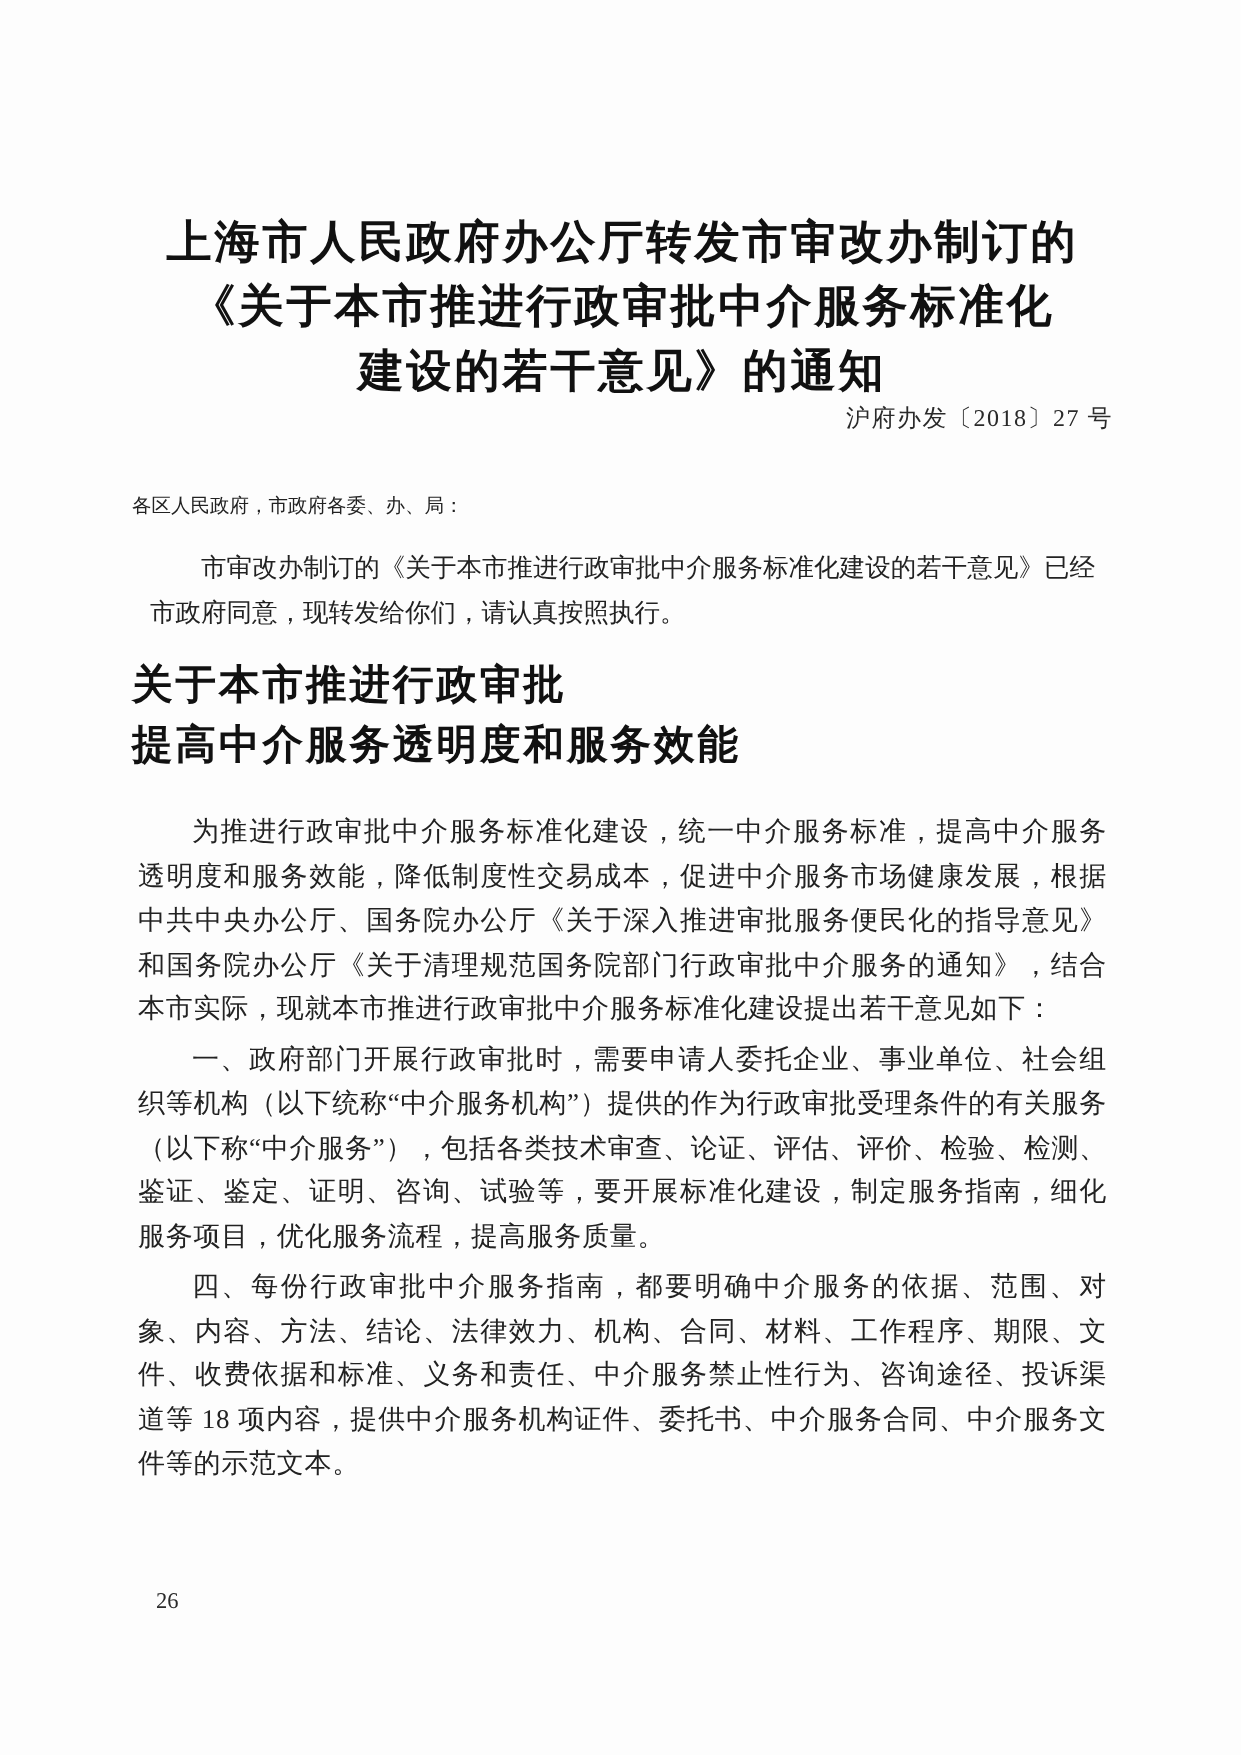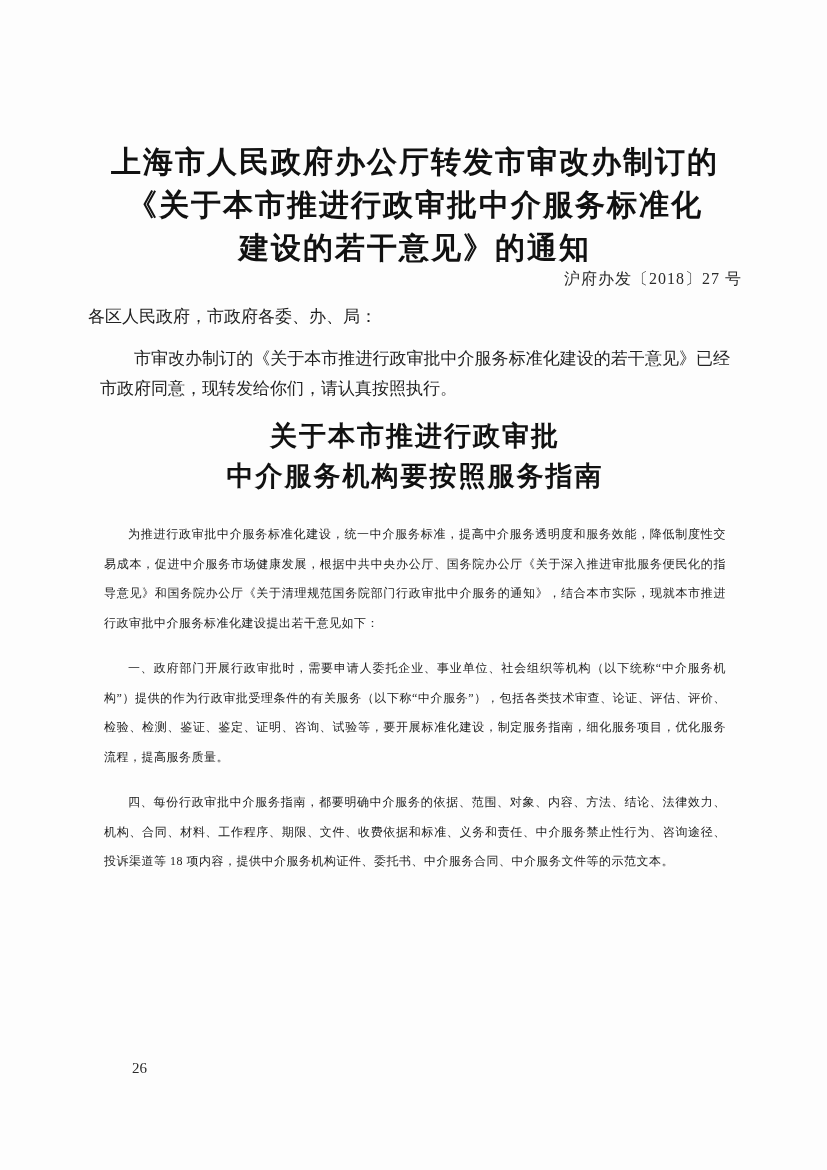--- a/index.html
+++ b/index.html
@@ -40,66 +40,65 @@
     letter-spacing: 2px;
     color: #2a2a2a;
   }
   .doc-number {
     text-align: right;
     font-size: 16px;
     letter-spacing: 1px;
     color: #2a2a2a;
   }
   .greeting {
-    margin-top: 12px;
-    font-size: 17px;
+    margin-top: 32px;
+    font-size: 13px;
     line-height: 30px;
     color: #222222;
   }
   .forward-para {
     margin: 12px;
     font-size: 17px;
     line-height: 30px;
     text-indent: 2em;
     text-align: justify;
     color: #222222;
   }
   .opinion-title {
-    text-align: center;
     font-weight: bold;
     font-size: 27px;
     line-height: 40px;
     letter-spacing: 2px;
     color: #111111;
   }
   .body-block {
     margin-top: 24px;
   }
   .body-block p {
-    margin: 16px;
-    font-size: 12px;
+    margin: 4px;
+    font-size: 18px;
     line-height: 29.5px;
     text-indent: 2em;
     text-align: justify;
     letter-spacing: 0.5px;
     color: #222222;
     font-family: Liberation Serif, serif;
   }
   .footer {
     position: absolute;
     top: 1060px;
     left: 0;
     width: 827px;
     height: 26px;
     font-size: 15px;
     color: #2a2a2a;
   }
   .footer .page-number {
     position: absolute;
-    left: 132px;
+    left: 104px;
     top: 0;
   }
   .footer .issue {
     position: absolute;
     left: 0;
     width: 100%;
     top: 0;
     text-align: center;
     letter-spacing: 1px;
   }
@@ -118,21 +117,21 @@
 
 
     <div class="doc-number">沪府办发〔2018〕27 号</div>
 
     <div class="greeting">各区人民政府，市政府各委、办、局：</div>
 
     <p class="forward-para">市审改办制订的《关于本市推进行政审批中介服务标准化建设的若干意见》已经市政府同意，现转发给你们，请认真按照执行。</p>
 
     <div class="opinion-title">
       <div>关于本市推进行政审批</div>
-      <div>中介服务机构要按照服务指南</div>
+      <div>提高中介服务透明度和服务效能</div>
     </div>
 
     <div class="body-block">
       <p>为推进行政审批中介服务标准化建设，统一中介服务标准，提高中介服务透明度和服务效能，降低制度性交易成本，促进中介服务市场健康发展，根据中共中央办公厅、国务院办公厅《关于深入推进审批服务便民化的指导意见》和国务院办公厅《关于清理规范国务院部门行政审批中介服务的通知》，结合本市实际，现就本市推进行政审批中介服务标准化建设提出若干意见如下：</p>
       <p>一、政府部门开展行政审批时，需要申请人委托企业、事业单位、社会组织等机构（以下统称“中介服务机构”）提供的作为行政审批受理条件的有关服务（以下称“中介服务”），包括各类技术审查、论证、评估、评价、检验、检测、鉴证、鉴定、证明、咨询、试验等，要开展标准化建设，制定服务指南，细化服务项目，优化服务流程，提高服务质量。</p>
       <p>四、每份行政审批中介服务指南，都要明确中介服务的依据、范围、对象、内容、方法、结论、法律效力、机构、合同、材料、工作程序、期限、文件、收费依据和标准、义务和责任、中介服务禁止性行为、咨询途径、投诉渠道等 18 项内容，提供中介服务机构证件、委托书、中介服务合同、中介服务文件等的示范文本。</p>
 
     </div>
 
   </div>

